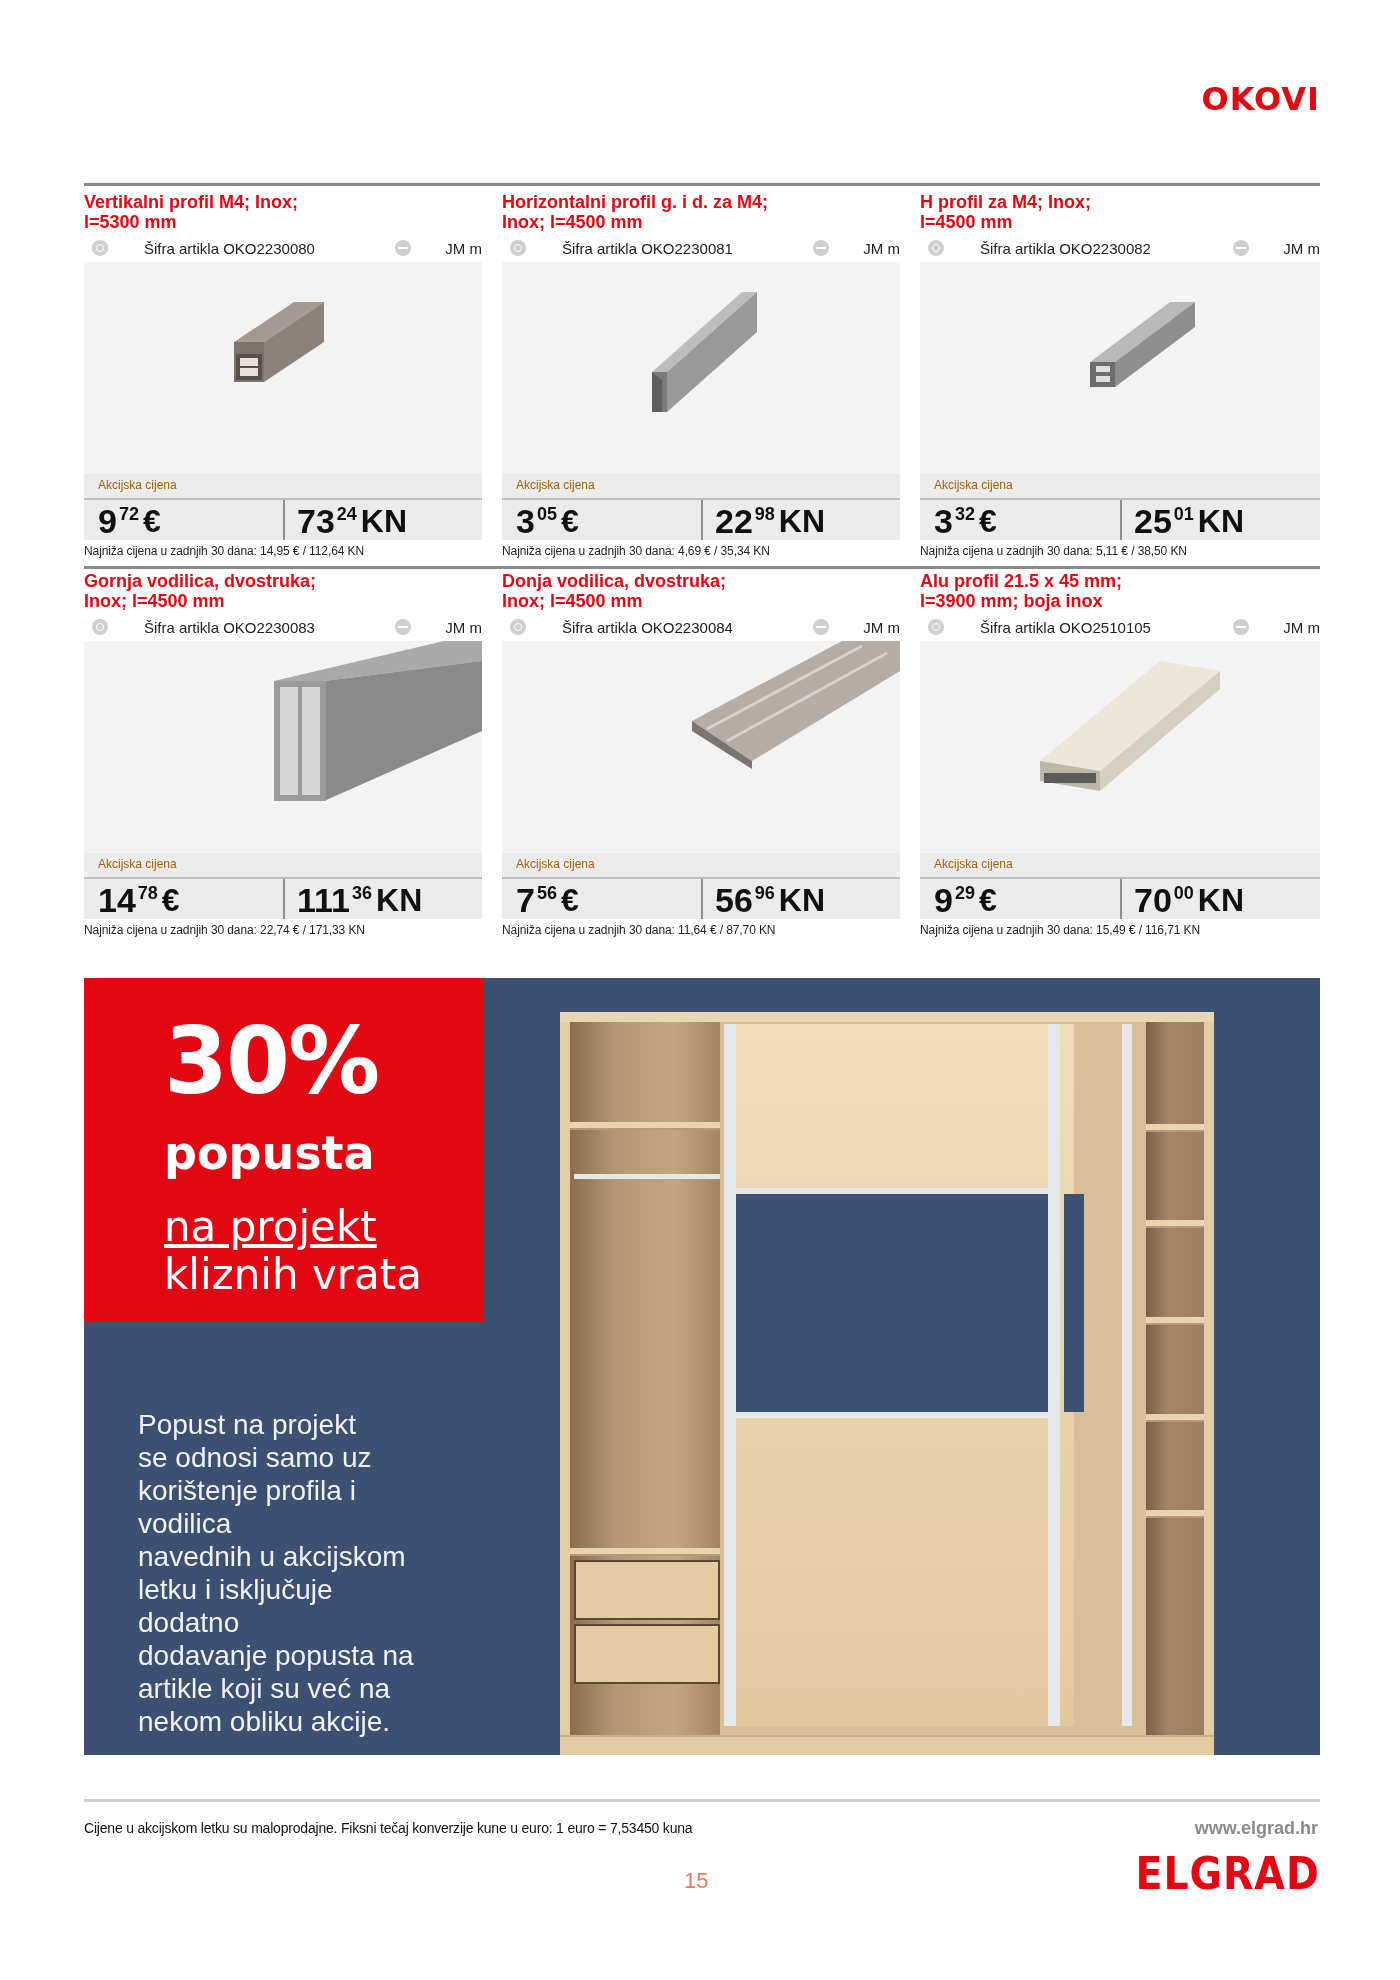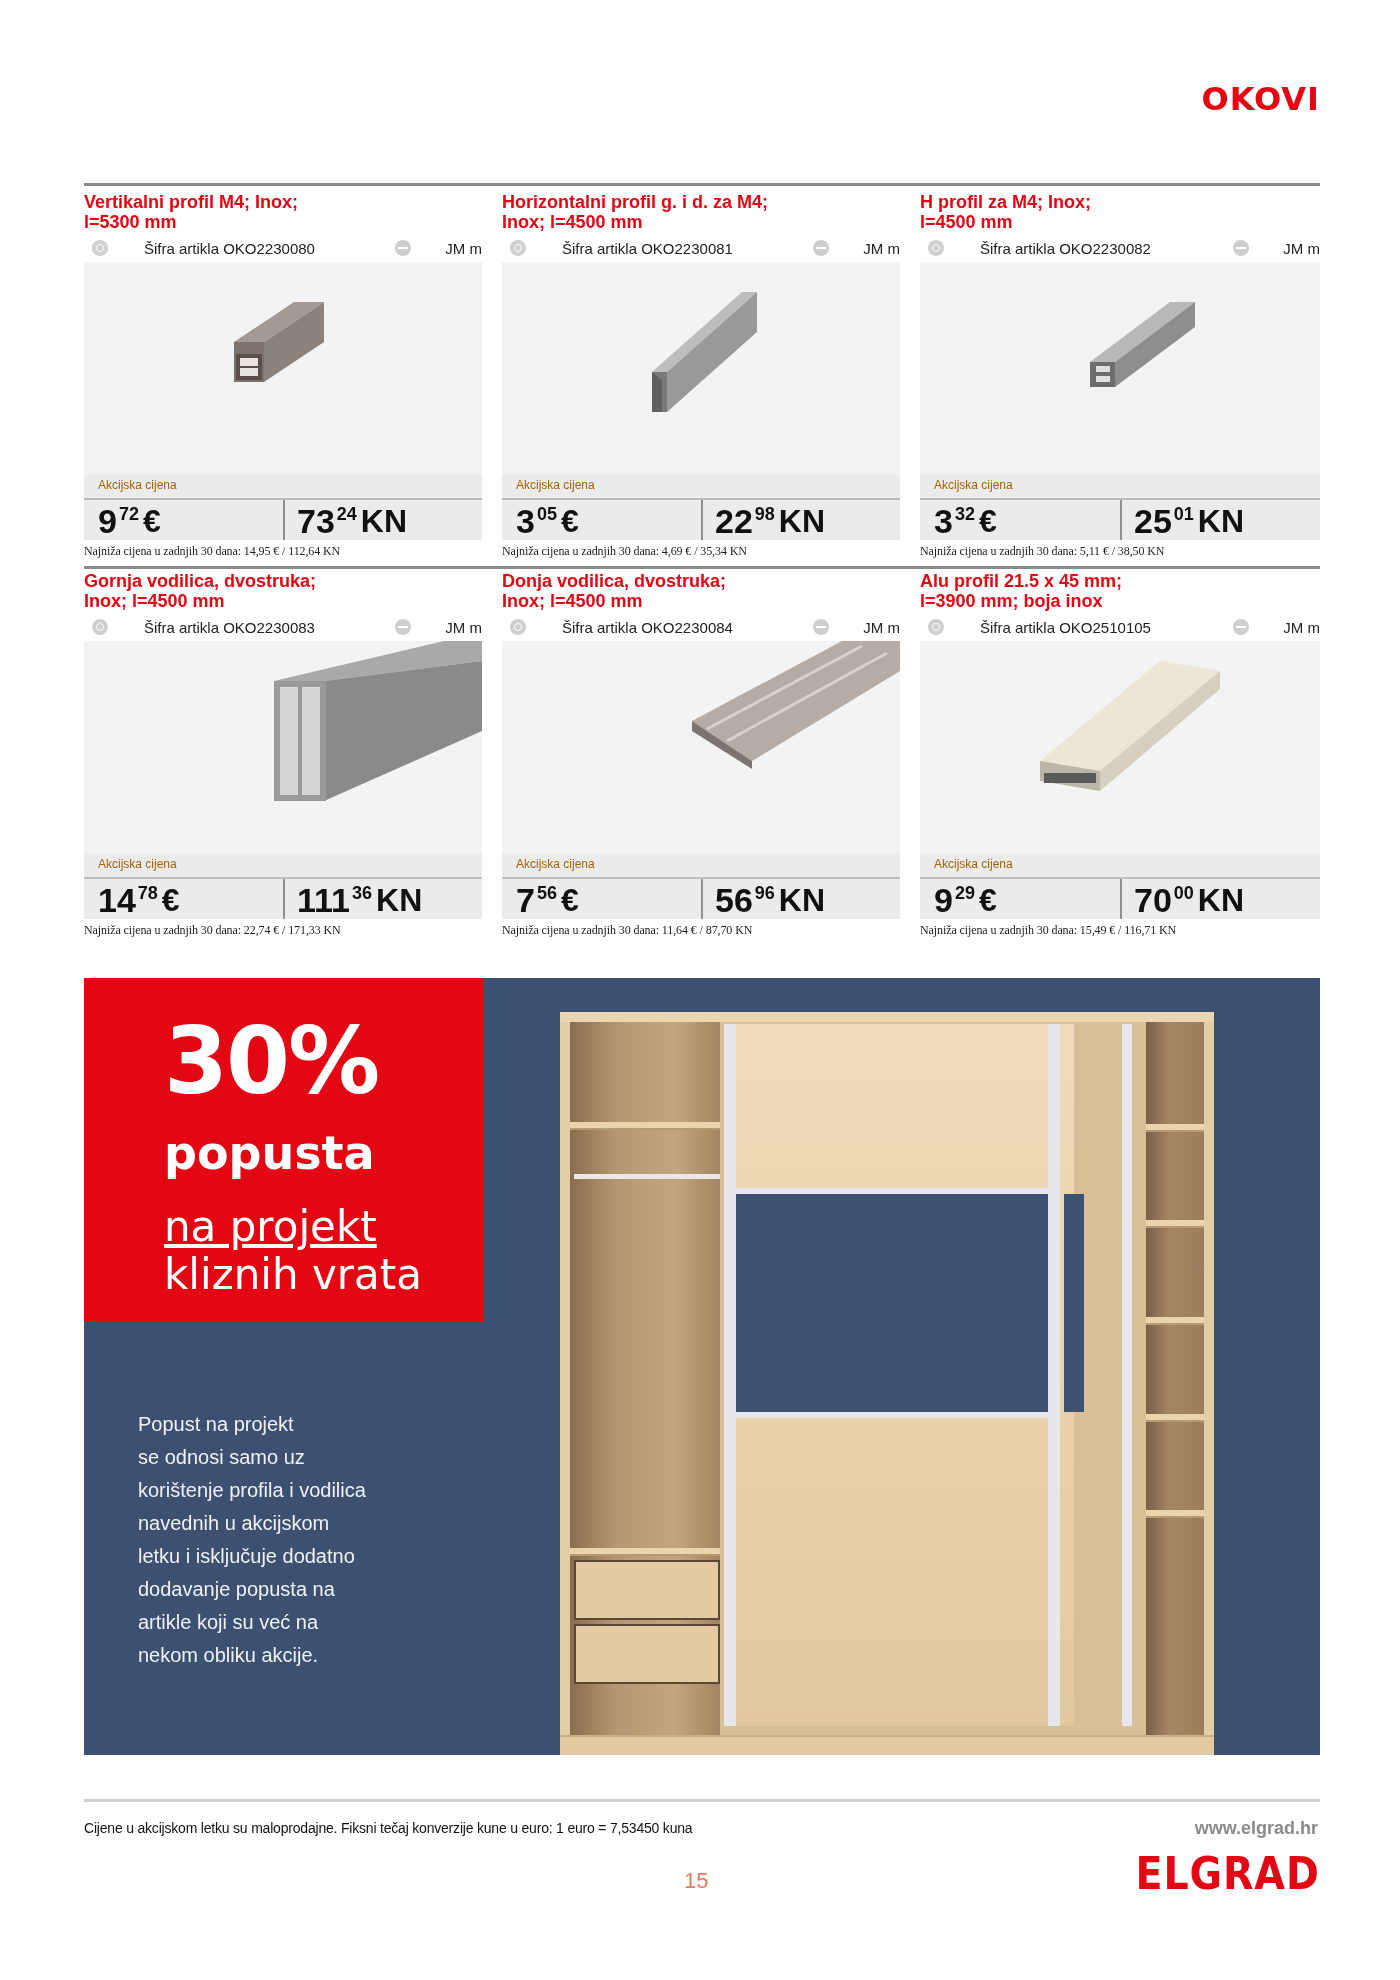--- a/index.html
+++ b/index.html
@@ -46,37 +46,37 @@
     border-bottom: 2px solid #bdbdbd;
   }
   .price-bar { display: flex; height: 40px; background: #ebebeb; }
   .price-cell { flex: 1; display: flex; align-items: flex-start; padding: 2px 0 0 14px; font-weight: bold; color: #111; }
   .price-cell + .price-cell { border-left: 2px solid #8f8f8f; padding-left: 12px; }
   .price-main { font-size: 34px; line-height: 38px; }
   .price-sup { font-size: 18px; line-height: 20px; margin: 2px 4px 0 2px; }
   .price-cur { font-size: 32px; line-height: 38px; }
   .lowest {
     font-size: 12px; color: #222; height: 26px; padding-top: 4px;
-    font-family: Liberation Serif, serif; letter-spacing: -0.1px;
+    font-family: Liberation Sans, sans-serif; letter-spacing: -0.1px;
   }
   .row-rule { height: 3px; background: #8a8a8a; margin-top: 4px; }
 
   
   .promo { position: absolute; left: 84px; top: 978px; width: 1236px; height: 777px; background: #3c5172; }
   .promo-red {
     position: absolute; left: 0; top: 0; width: 400px; height: 344px; background: #e30613; color: #fff;
     padding: 38px 0 0 80px;
   }
   .promo-pct { font-size: 92px; font-weight: bold; line-height: 92px; font-family: "DejaVu Sans", sans-serif; letter-spacing: -2px; }
   .promo-popusta { font-size: 46px; font-weight: bold; line-height: 52px; margin-top: 19px; font-family: "DejaVu Sans", sans-serif; }
   .promo-line { font-size: 42px; line-height: 48px; font-family: "DejaVu Sans", sans-serif; }
   .promo-line.first { margin-top: 24px; text-decoration: underline; }
   .promo-text {
     position: absolute; left: 54px; top: 430px; width: 300px; color: #f1f1f1;
-    font-size: 20px; line-height: 33px;
+    font-size: 28px; line-height: 33px;
   }
 
   
   .wardrobe { position: absolute; left: 476px; top: 34px; width: 654px; height: 743px; background: #d9bf97; }
   .w-top { position: absolute; left: 0; right: 0; top: 0; height: 10px; background: #e9d7b4; }
   .w-bot { position: absolute; left: 0; right: 0; bottom: 0; height: 20px; background: #e2cba3; border-top: 2px solid #c9b08a; }
   .w-side { position: absolute; top: 10px; bottom: 20px; width: 10px; background: #e3cda5; }
   .w-left-comp { position: absolute; left: 10px; top: 10px; width: 150px; bottom: 20px; background: linear-gradient(90deg,#8a6d4e,#b49672 30%,#c3a57e 70%,#a48561); }
   .w-right-comp { position: absolute; right: 10px; top: 10px; width: 58px; bottom: 20px; background: linear-gradient(90deg,#7b6047,#a58665 40%,#9c7d5d); }
   .shelf { position: absolute; height: 8px; background: #e9d4ae; border-bottom: 2px solid #b79a74; }

